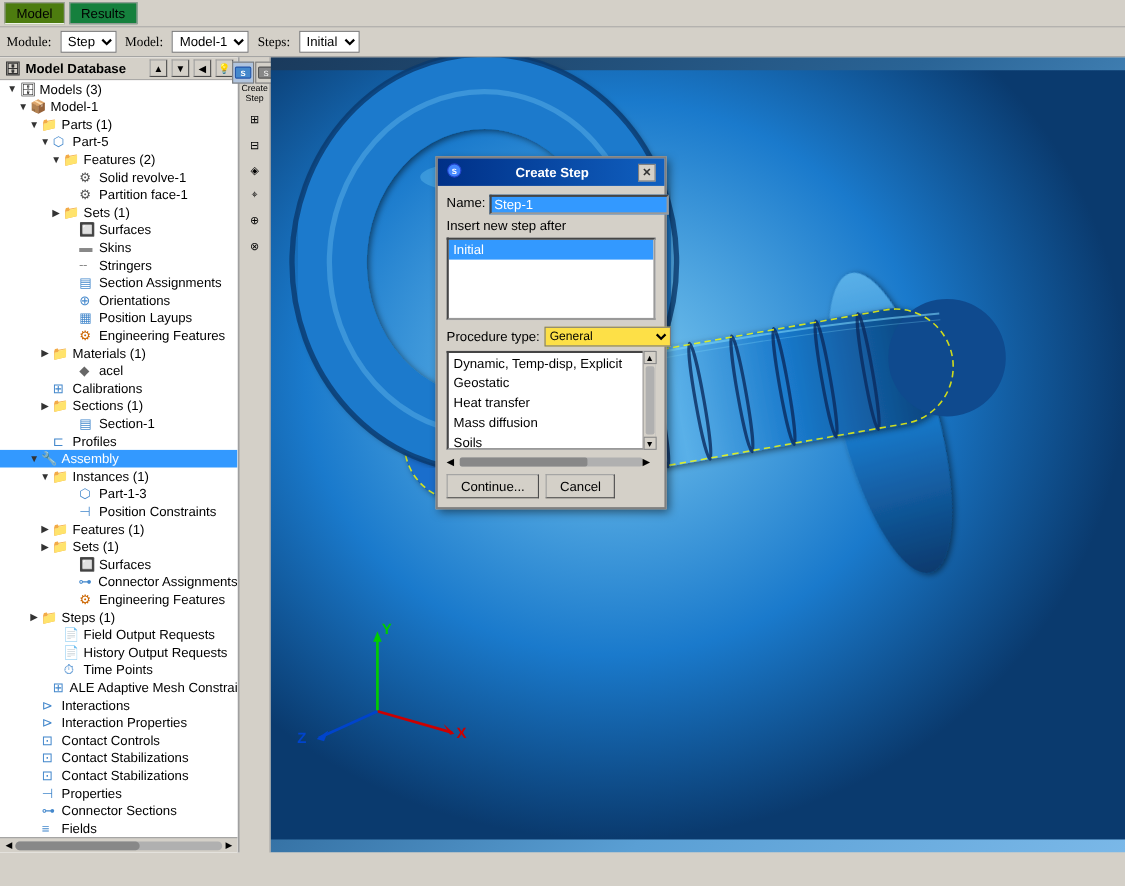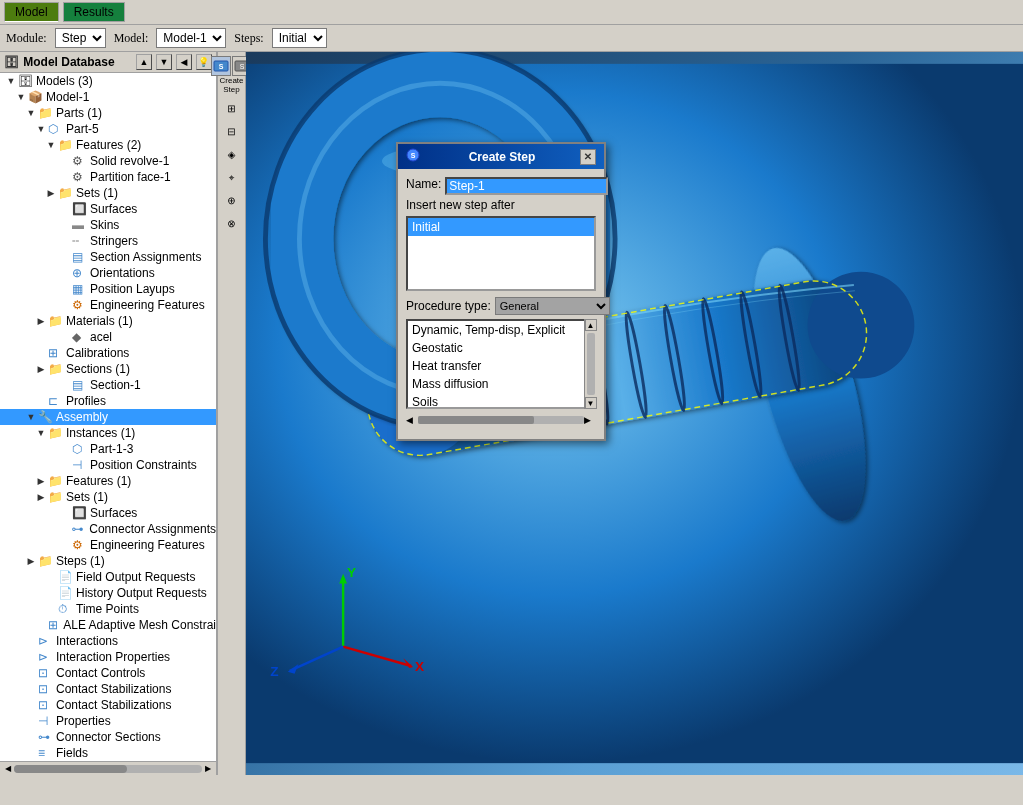--- a/index.html
+++ b/index.html
@@ -251,21 +251,21 @@
       gap: 4px;
     }
     .procedure-select-label {
       font-size: 12px;
       white-space: nowrap;
     }
     .procedure-select {
       flex: 1;
       height: 18px;
       font-size: 11px;
-      background: #a3a3a3;
+      background: #fde047;
       border: 1px solid #7a7a7a;
     }
     .procedure-list {
       border: 2px inset #999;
       background: white;
       height: 90px;
       overflow-y: auto;
       margin-bottom: 6px;
       position: relative;
     }
@@ -794,17 +794,21 @@
           </div>
 
           <div style="display:flex;align-items:center;margin-bottom:6px;">
             <div style="font-size:9px;cursor:pointer;width:12px;">◀</div>
             <div style="flex:1;height:8px;background:#b0b0b0;border-radius:2px;">
               <div style="width:70%;height:100%;background:#888;border-radius:2px;"></div>
             </div>
             <div style="font-size:9px;cursor:pointer;width:12px;">▶</div>
           </div>
 
+          <div class="dialog-buttons">
+            <button class="dialog-btn">Continue...</button>
+            <button class="dialog-btn">Cancel</button>
+          </div>
         </div>
       </div>
     </div>
   </div>
 </div>
 
 </body></html>

